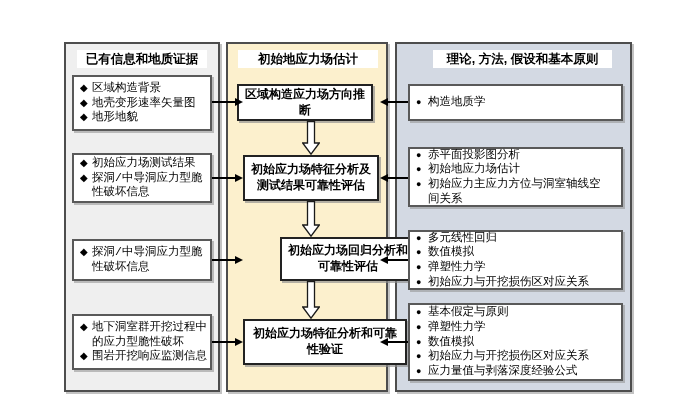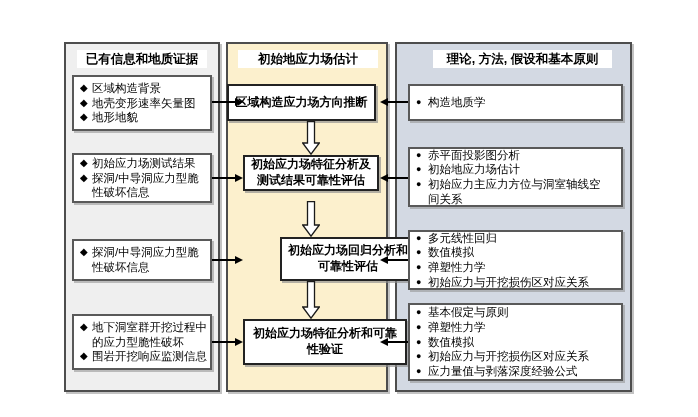--- a/index.html
+++ b/index.html
@@ -25,21 +25,21 @@
     text-align:center;font-weight:bold;font-size:12.5px;white-space:nowrap;
   }
   .box{
     position:absolute;background:#ffffff;border:2px solid var(--boxBorder);
     box-sizing:border-box;box-shadow:2px 2px 0 rgba(150,150,150,.6);
     display:flex;flex-direction:column;justify-content:center;
   }
   .box ul{list-style:none;margin:0;padding:2px 2px 2px 6px;}
   .box li{display:flex;align-items:flex-start;font-size:11.5px;line-height:1.28;}
   .box li .marker{flex:0 0 12px;width:12px;font-size:10px;line-height:1.47;}
-  .box li .itx{flex:1 1 auto;}
+  .box li .itx{flex:1 1 auto;font-family:Liberation Mono, monospace;}
   .rbox li .marker{font-size:9px;line-height:1.63;}
   .rbox ul{padding-right:14px;}
   .mbox{
     position:absolute;background:#ffffff;border:2px solid var(--midBoxBorder);
     box-sizing:border-box;box-shadow:2px 2px 0 rgba(140,140,140,.65);
     display:flex;align-items:center;justify-content:center;
     font-weight:bold;font-size:12px;line-height:1.3;text-align:center;
     padding:1px 3px;
   }
   .hline{position:absolute;height:2px;background:#000;}
@@ -108,22 +108,22 @@
         <span class="marker">◆</span>
         <span class="itx">地下洞室群开挖过程中的应力型脆性破坏</span>
       </li>
         <li class="item">
         <span class="marker">◆</span>
         <span class="itx">围岩开挖响应监测信息</span>
       </li>
       </ul>
     </div>
 
-  <div class="mbox" style="left:227px;top:84px;width:149px;height:37px;">区域构造应力场方向推断</div>
-  <div class="mbox" style="left:243px;top:155px;width:136px;height:36px;text-align:center;">初始应力场特征分析及测试结果可靠性评估</div>
+  <div class="mbox" style="left:237px;top:84px;width:136px;height:37px;">区域构造应力场方向推断</div>
+  <div class="mbox" style="left:243px;top:155px;width:136px;height:46px;text-align:center;">初始应力场特征分析及测试结果可靠性评估</div>
   <div class="mbox" style="left:243px;top:237px;width:136px;height:44px;margin-left:37px;">初始应力场回归分析和可靠性评估</div>
   <div class="mbox" style="left:243px;top:319px;width:164px;height:46px;">初始应力场特征分析和可靠性验证</div>
 
   <div class="box rbox" style="left:408px;top:84px;width:215px;height:37px;">
 
   <ul>
         <li class="item">
         <span class="marker">●</span>
         <span class="itx">构造地质学</span>
       </li>

